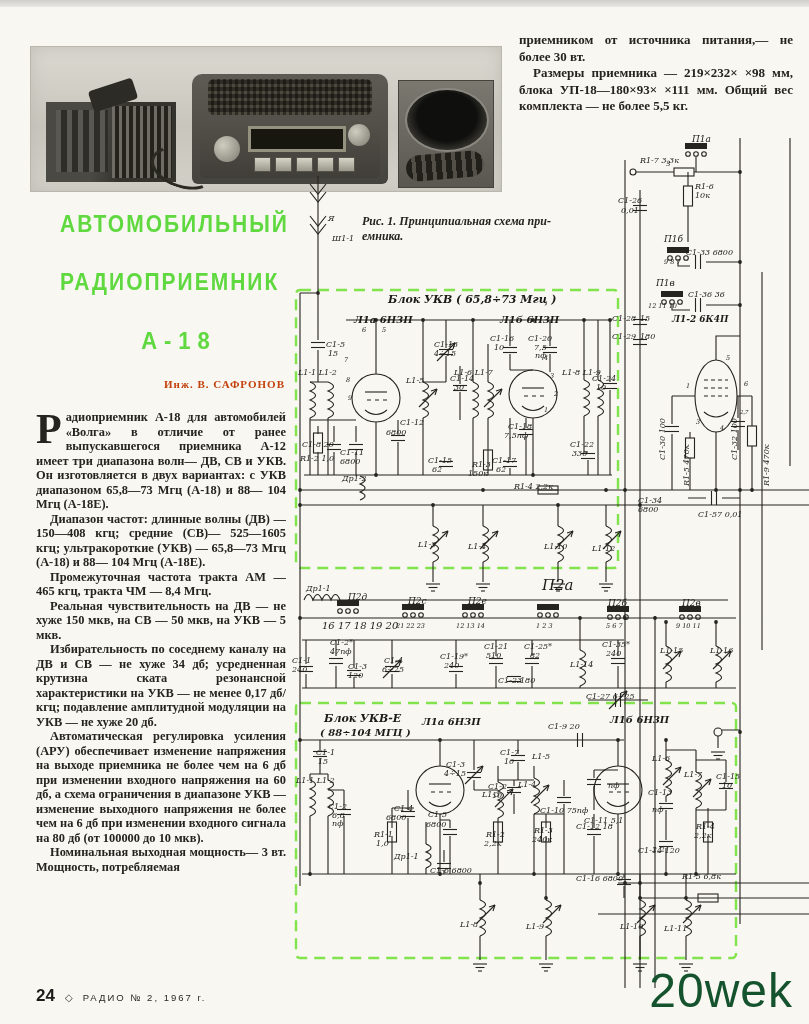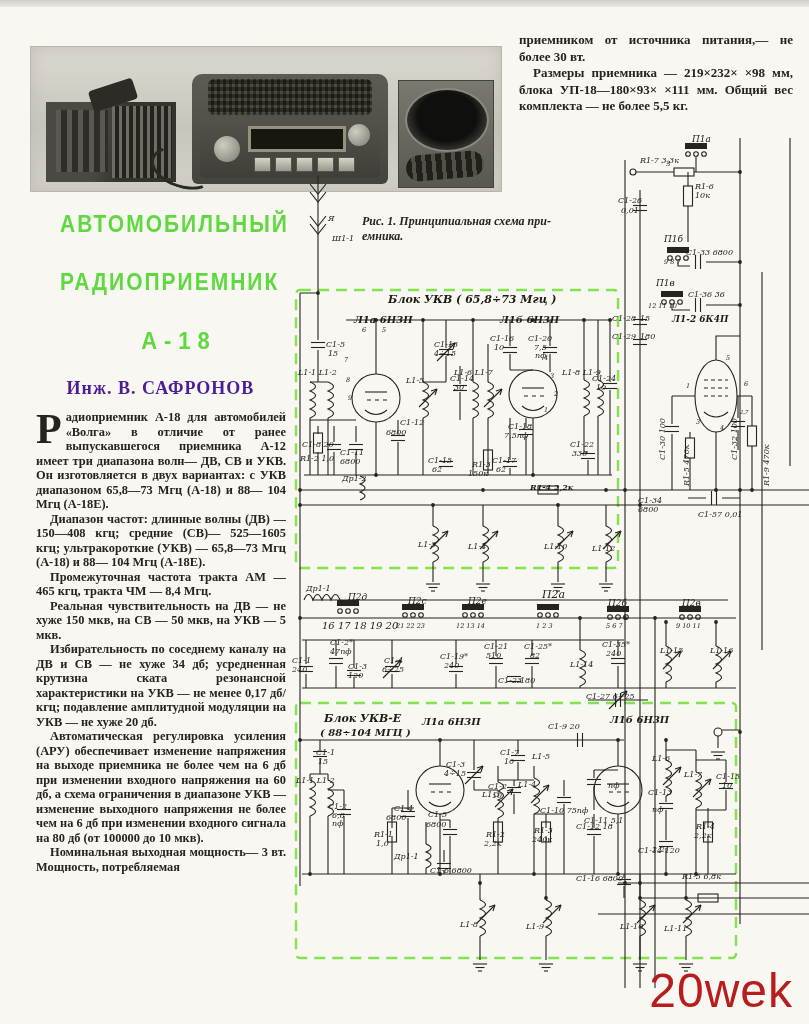--- a/index.html
+++ b/index.html
@@ -35,35 +35,35 @@
   .topnote{position:absolute;left:519px;top:32px;width:274px;text-align:justify;
       font-size:13px;line-height:1.27;font-weight:600;color:#26241f;}
   .topnote p{margin:0;}
   .topnote p + p{text-indent:14px;}
   
   .gtitle{position:absolute;left:60px;top:212px;width:238px;font-family:"Liberation Sans",sans-serif;
       font-weight:700;font-size:21px;letter-spacing:2px;color:var(--green,#5fd93f);
       transform-origin:left top;}
   .gtitle .tl{margin-bottom:34px;transform:scaleY(1.12);}
   .gtitle .tl3{text-align:center;letter-spacing:7px;font-size:22px;}
-  .author{position:absolute;left:36px;top:378px;width:249px;text-align:center;font-weight:700;font-size:18px;letter-spacing:1px;color:#4c1d95;}
+  .author{position:absolute;left:36px;top:378px;width:249px;text-align:right;font-weight:700;font-size:11px;letter-spacing:1px;color:#c2410c;}
   
   .body-col{position:absolute;left:36px;top:410px;width:250px;height:574px;overflow:hidden;
       font-size:12.4px;line-height:1.17;text-align:justify;font-weight:600;color:#26241f;}
   .body-col p{margin:0;text-indent:14px;}
   .body-col p.first{text-indent:0;}
   .dropcap{float:left;font-size:42px;line-height:0.82;font-weight:700;padding:2px 4px 0 0;}
   .sect-head{margin:13px 6px 7px;font-weight:700;font-size:13px;text-align:center;text-indent:0 !important;}
   
   .footer{position:absolute;left:36px;top:986px;display:flex;align-items:baseline;gap:10px;}
   .pageno{font-weight:700;font-size:17px;font-family:"Liberation Sans",sans-serif;}
   .diam{font-size:10px;color:#3a3833;}
   .mag{font-family:"Liberation Sans",sans-serif;font-size:9.5px;letter-spacing:2px;color:#2a2823;}
   .watermark{position:absolute;right:16px;bottom:6px;font-family:"Liberation Sans",sans-serif;
-      font-size:48px;color:#b91c1c;letter-spacing:1px;}
+      font-size:48px;color:#14532d;letter-spacing:1px;}
   
   .schem{position:absolute;left:288px;top:130px;width:521px;height:880px;}
   .schem svg{position:absolute;left:0;top:0;}
   .caption{position:absolute;left:74px;top:84px;width:215px;font-style:italic;font-size:12px;font-weight:600;color:#26241f;line-height:1.25;}
   .labels{position:absolute;left:0;top:0;width:521px;height:880px;}
   .lbl{position:absolute;font:italic 8px "DejaVu Serif",serif;color:#1c1b18;white-space:nowrap;transform-origin:left top;}
   .gbox{stroke:var(--green-box,#7ce24e);}
 </style>
 </head>
 <body>
@@ -449,35 +449,35 @@
         <span class="lbl" style="left: 220px; top: 292px;">C1-18</span>
         <span class="lbl" style="left: 216px; top: 301px;">7,5пф</span>
         <span class="lbl" style="left: 240px; top: 204px;">C1-20</span>
         <span class="lbl" style="left: 246px; top: 213px;">7,5</span>
         <span class="lbl" style="left: 247px; top: 221px;">пф</span>
         <span class="lbl" style="left: 274px; top: 238px;">L1-8 L1-9</span>
         <span class="lbl" style="left: 304px; top: 244px;">C1-24</span>
         <span class="lbl" style="left: 308px; top: 253px;">10</span>
         <span class="lbl" style="left: 282px; top: 310px;">C1-22</span>
         <span class="lbl" style="left: 284px; top: 319px;">330</span>
-        <span class="lbl" style="left: 242px; top: 352px; font-weight: bold;">R1-4 2,2к</span>
+        <span class="lbl" style="left: 226px; top: 352px;">R1-4 2,2к</span>
         <span class="lbl" style="left: 130px; top: 410px;">L1-3</span>
         <span class="lbl" style="left: 180px; top: 412px;">L1-4</span>
         <span class="lbl" style="left: 256px; top: 412px;">L1-10</span>
         <span class="lbl" style="left: 304px; top: 414px;">L1-12</span>
         <span class="lbl" style="left: 350px; top: 366px;">C1-34</span>
         <span class="lbl" style="left: 350px; top: 375px;">6800</span>
         <span class="lbl" style="left: 18px; top: 454px;">Др1-1</span>
         <span class="lbl" style="left: 60px; top: 462px; font-size: 9px;">П2д</span>
         <span class="lbl" style="left: 34px; top: 490px; font-size: 10px; text-align: right;">16 17 18 19 20</span>
         <span class="lbl" style="left: 120px; top: 466px; font-size: 9px;">П2с</span>
         <span class="lbl" style="left: 108px; top: 492px; font-size: 6.5px;">21 22  23</span>
         <span class="lbl" style="left: 180px; top: 466px; font-size: 9px;">П2е</span>
         <span class="lbl" style="left: 168px; top: 492px; font-size: 6.5px;">12 13  14</span>
-        <span class="lbl" style="left: 254px; top: 458px; font-size: 11px; font-style: italic;">П2а</span>
+        <span class="lbl" style="left: 254px; top: 446px; font-size: 15px; font-style: italic;">П2а</span>
         <span class="lbl" style="left: 248px; top: 492px; font-size: 6.5px;">1  2  3</span>
         <span class="lbl" style="left: 320px; top: 468px; font-size: 9px;">П2б</span>
         <span class="lbl" style="left: 318px; top: 492px; font-size: 6.5px;">5  6  7</span>
         <span class="lbl" style="left: 394px; top: 468px; font-size: 9px;">П2в</span>
         <span class="lbl" style="left: 388px; top: 492px; font-size: 6.5px;">9  10  11</span>
         <span class="lbl" style="left: 4px; top: 526px;">C1-1</span>
         <span class="lbl" style="left: 4px; top: 535px;">240</span>
         <span class="lbl" style="left: 42px; top: 508px;">C1-2*</span>
         <span class="lbl" style="left: 42px; top: 517px;">47пф</span>
         <span class="lbl" style="left: 60px; top: 532px;">C1-3</span>
@@ -546,15 +546,20 @@
         <span class="lbl" style="left: 288px; top: 744px;">C1-16 6800</span>
         <span class="lbl" style="left: 394px; top: 742px;">R1-5 6,8к</span>
         <span class="lbl" style="left: 142px; top: 736px;">C1-6 6800</span>
         <span class="lbl" style="left: 172px; top: 790px;">L1-8</span>
         <span class="lbl" style="left: 238px; top: 792px;">L1-9</span>
         <span class="lbl" style="left: 332px; top: 792px;">L1-10</span>
         <span class="lbl" style="left: 376px; top: 794px;">L1-11</span>
       </div>
   </div>
 
+  <div class="footer">
+    <span class="pageno">24</span>
+    <span class="diam">◇</span>
+    <span class="mag">РАДИО № 2, 1967 г.</span>
+  </div>
 
   <div class="watermark">20wek</div>
 </div>
 
 </body></html>

